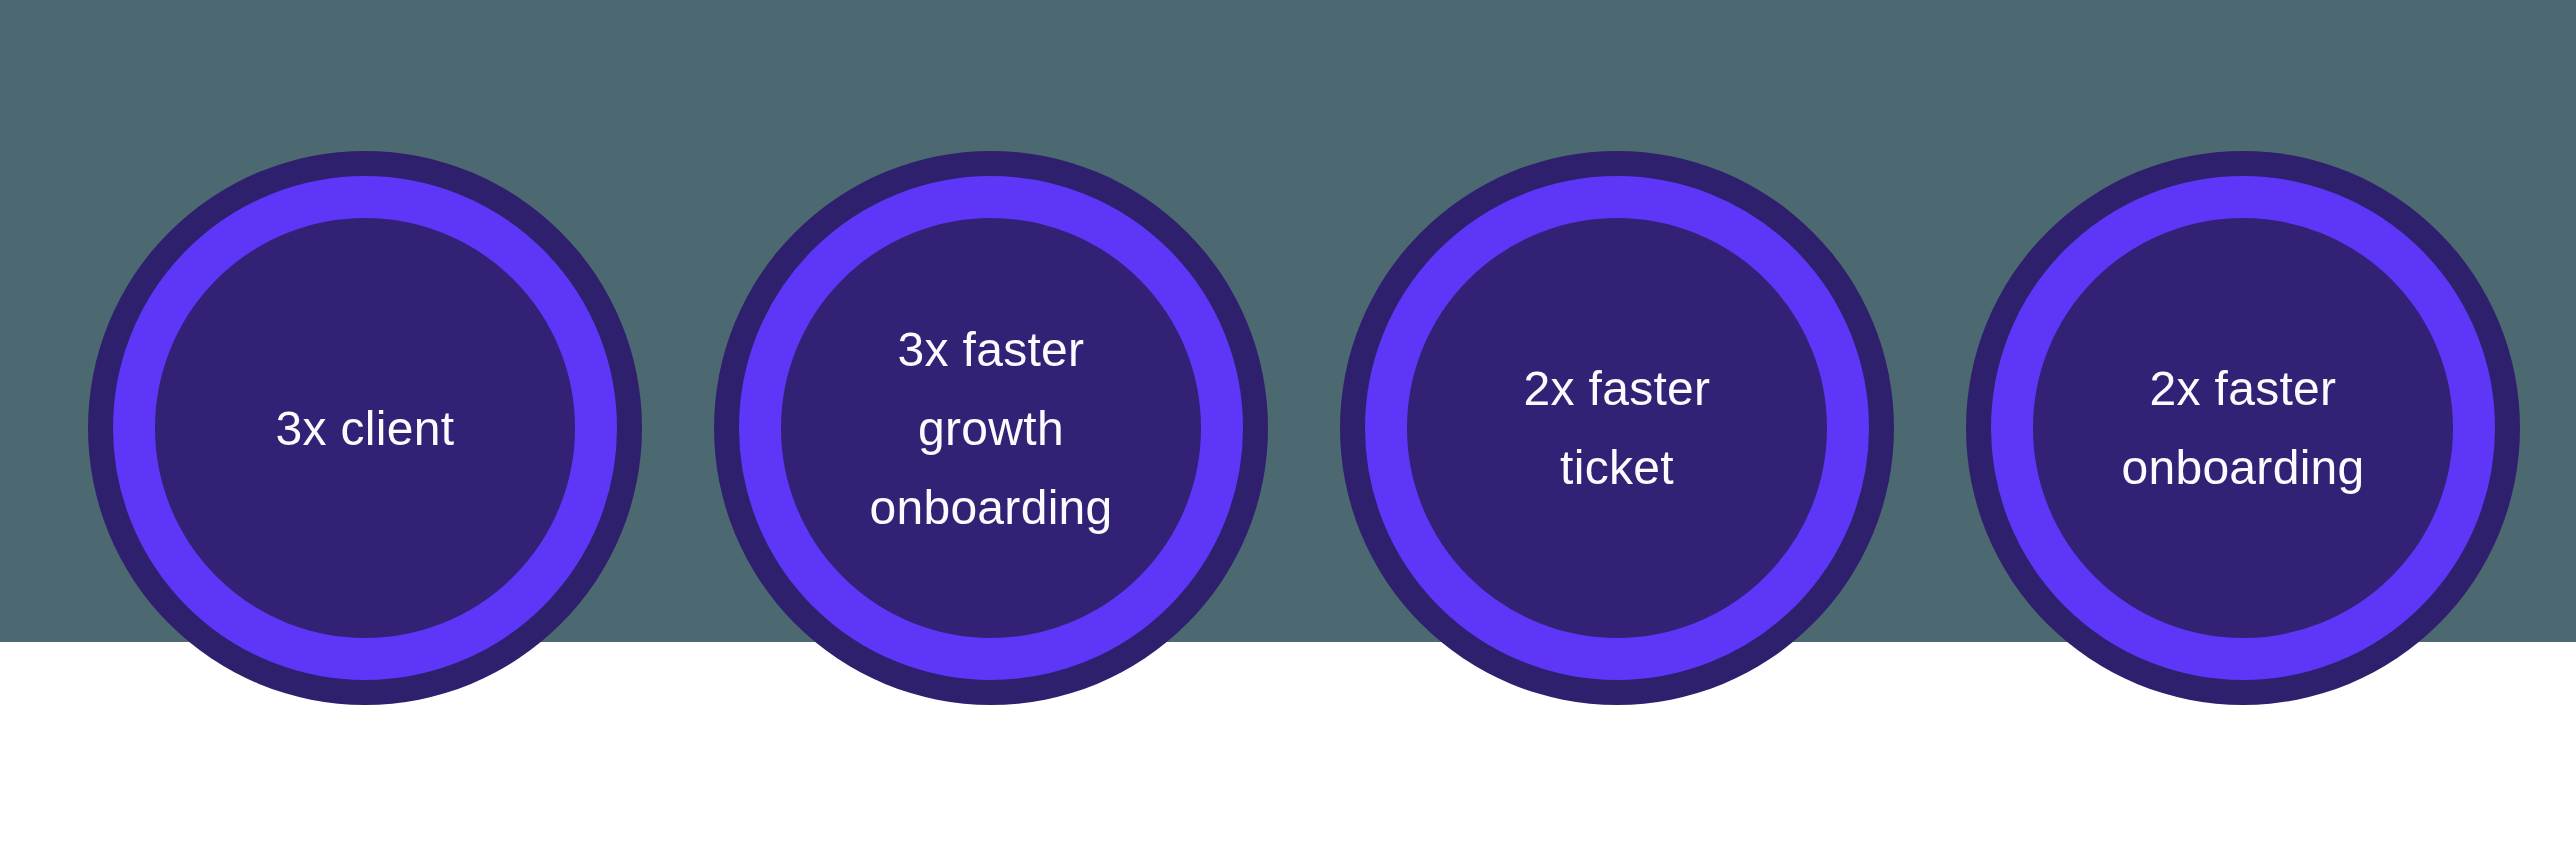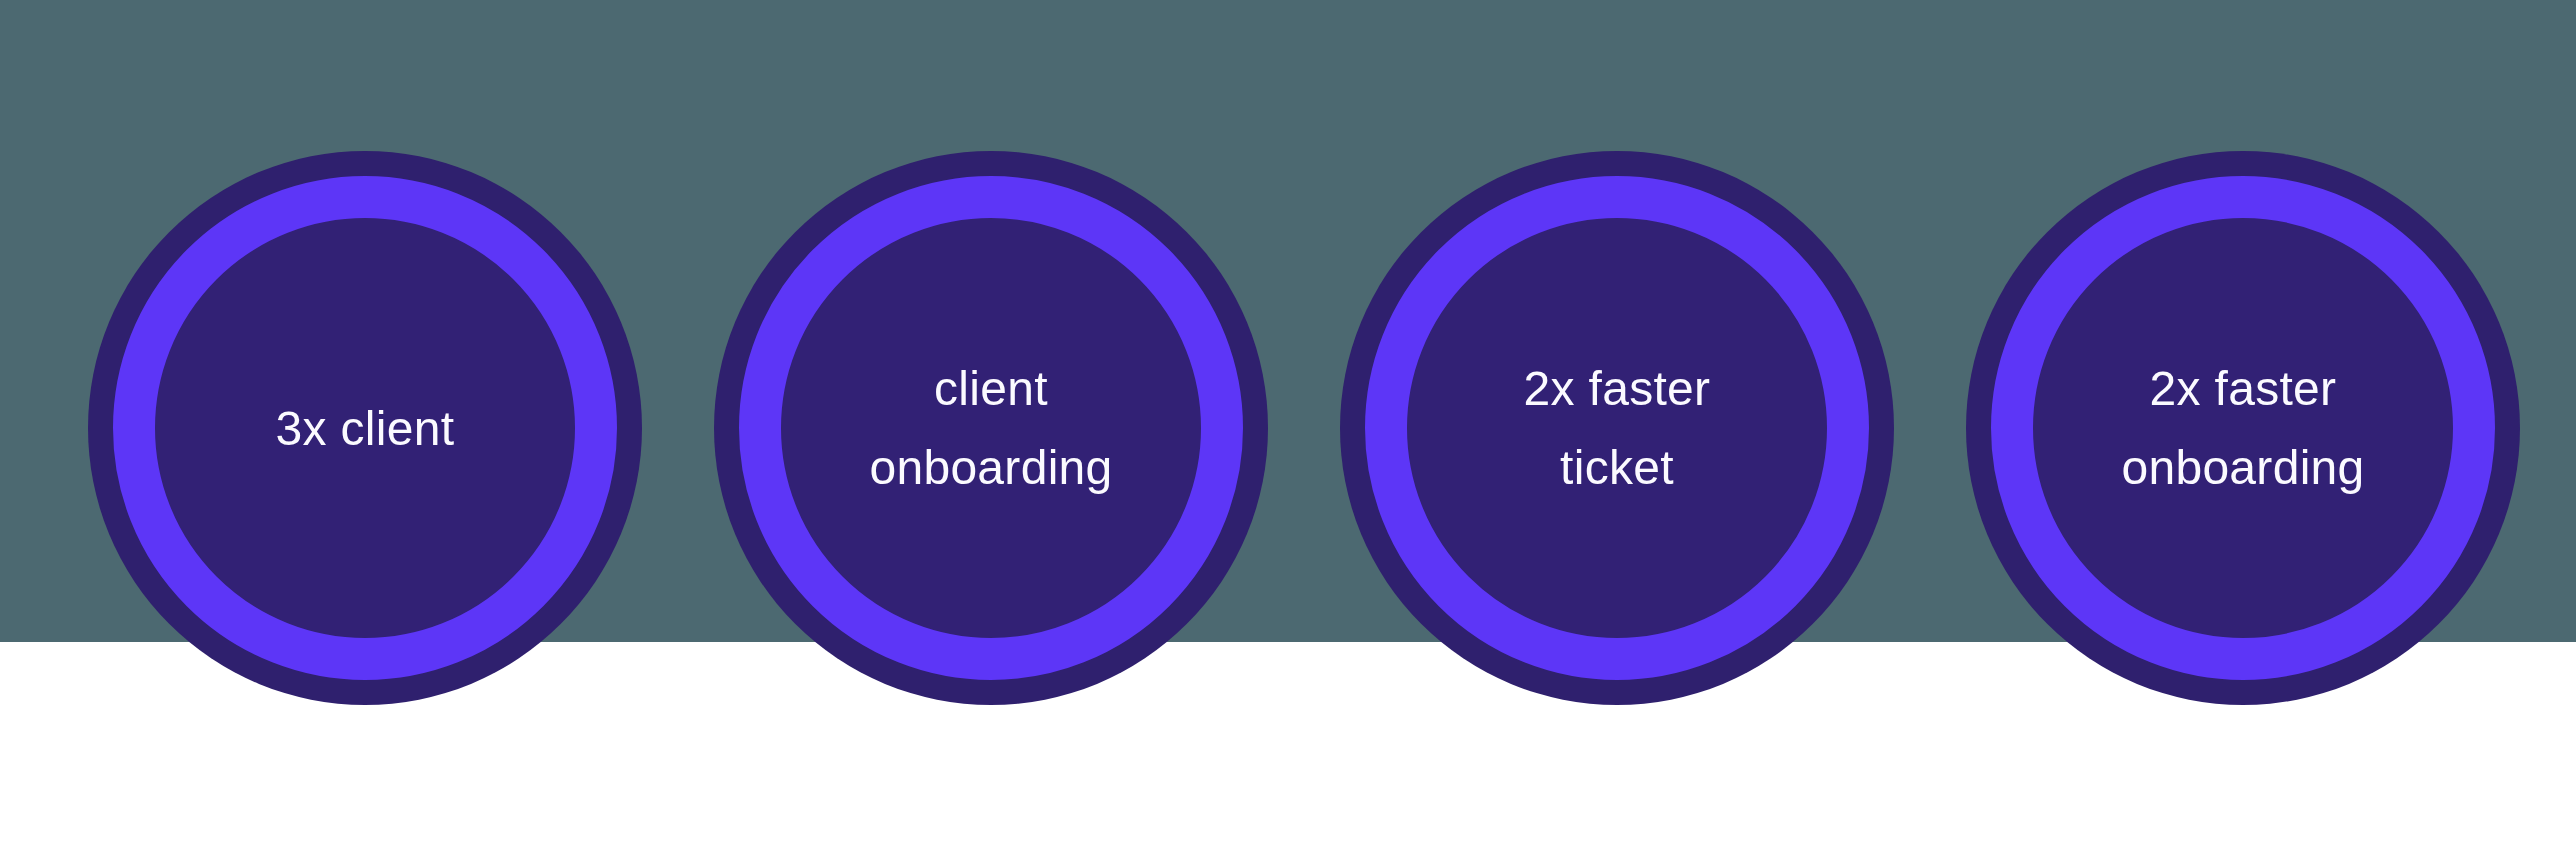--- a/index.html
+++ b/index.html
@@ -69,21 +69,22 @@
       <div class="stat-inner">
         <div class="stat-label">
           <div>3x client</div>
         </div>
       </div>
     </div>
 
     <div class="stat-circle">
       <div class="stat-inner">
         <div class="stat-label">
-          <div>client</div>
+          <div>3x faster</div>
+          <div>growth</div>
           <div>onboarding</div>
         </div>
       </div>
     </div>
 
     <div class="stat-circle">
       <div class="stat-inner">
         <div class="stat-label">
           <div>2x faster</div>
           <div>ticket</div>

